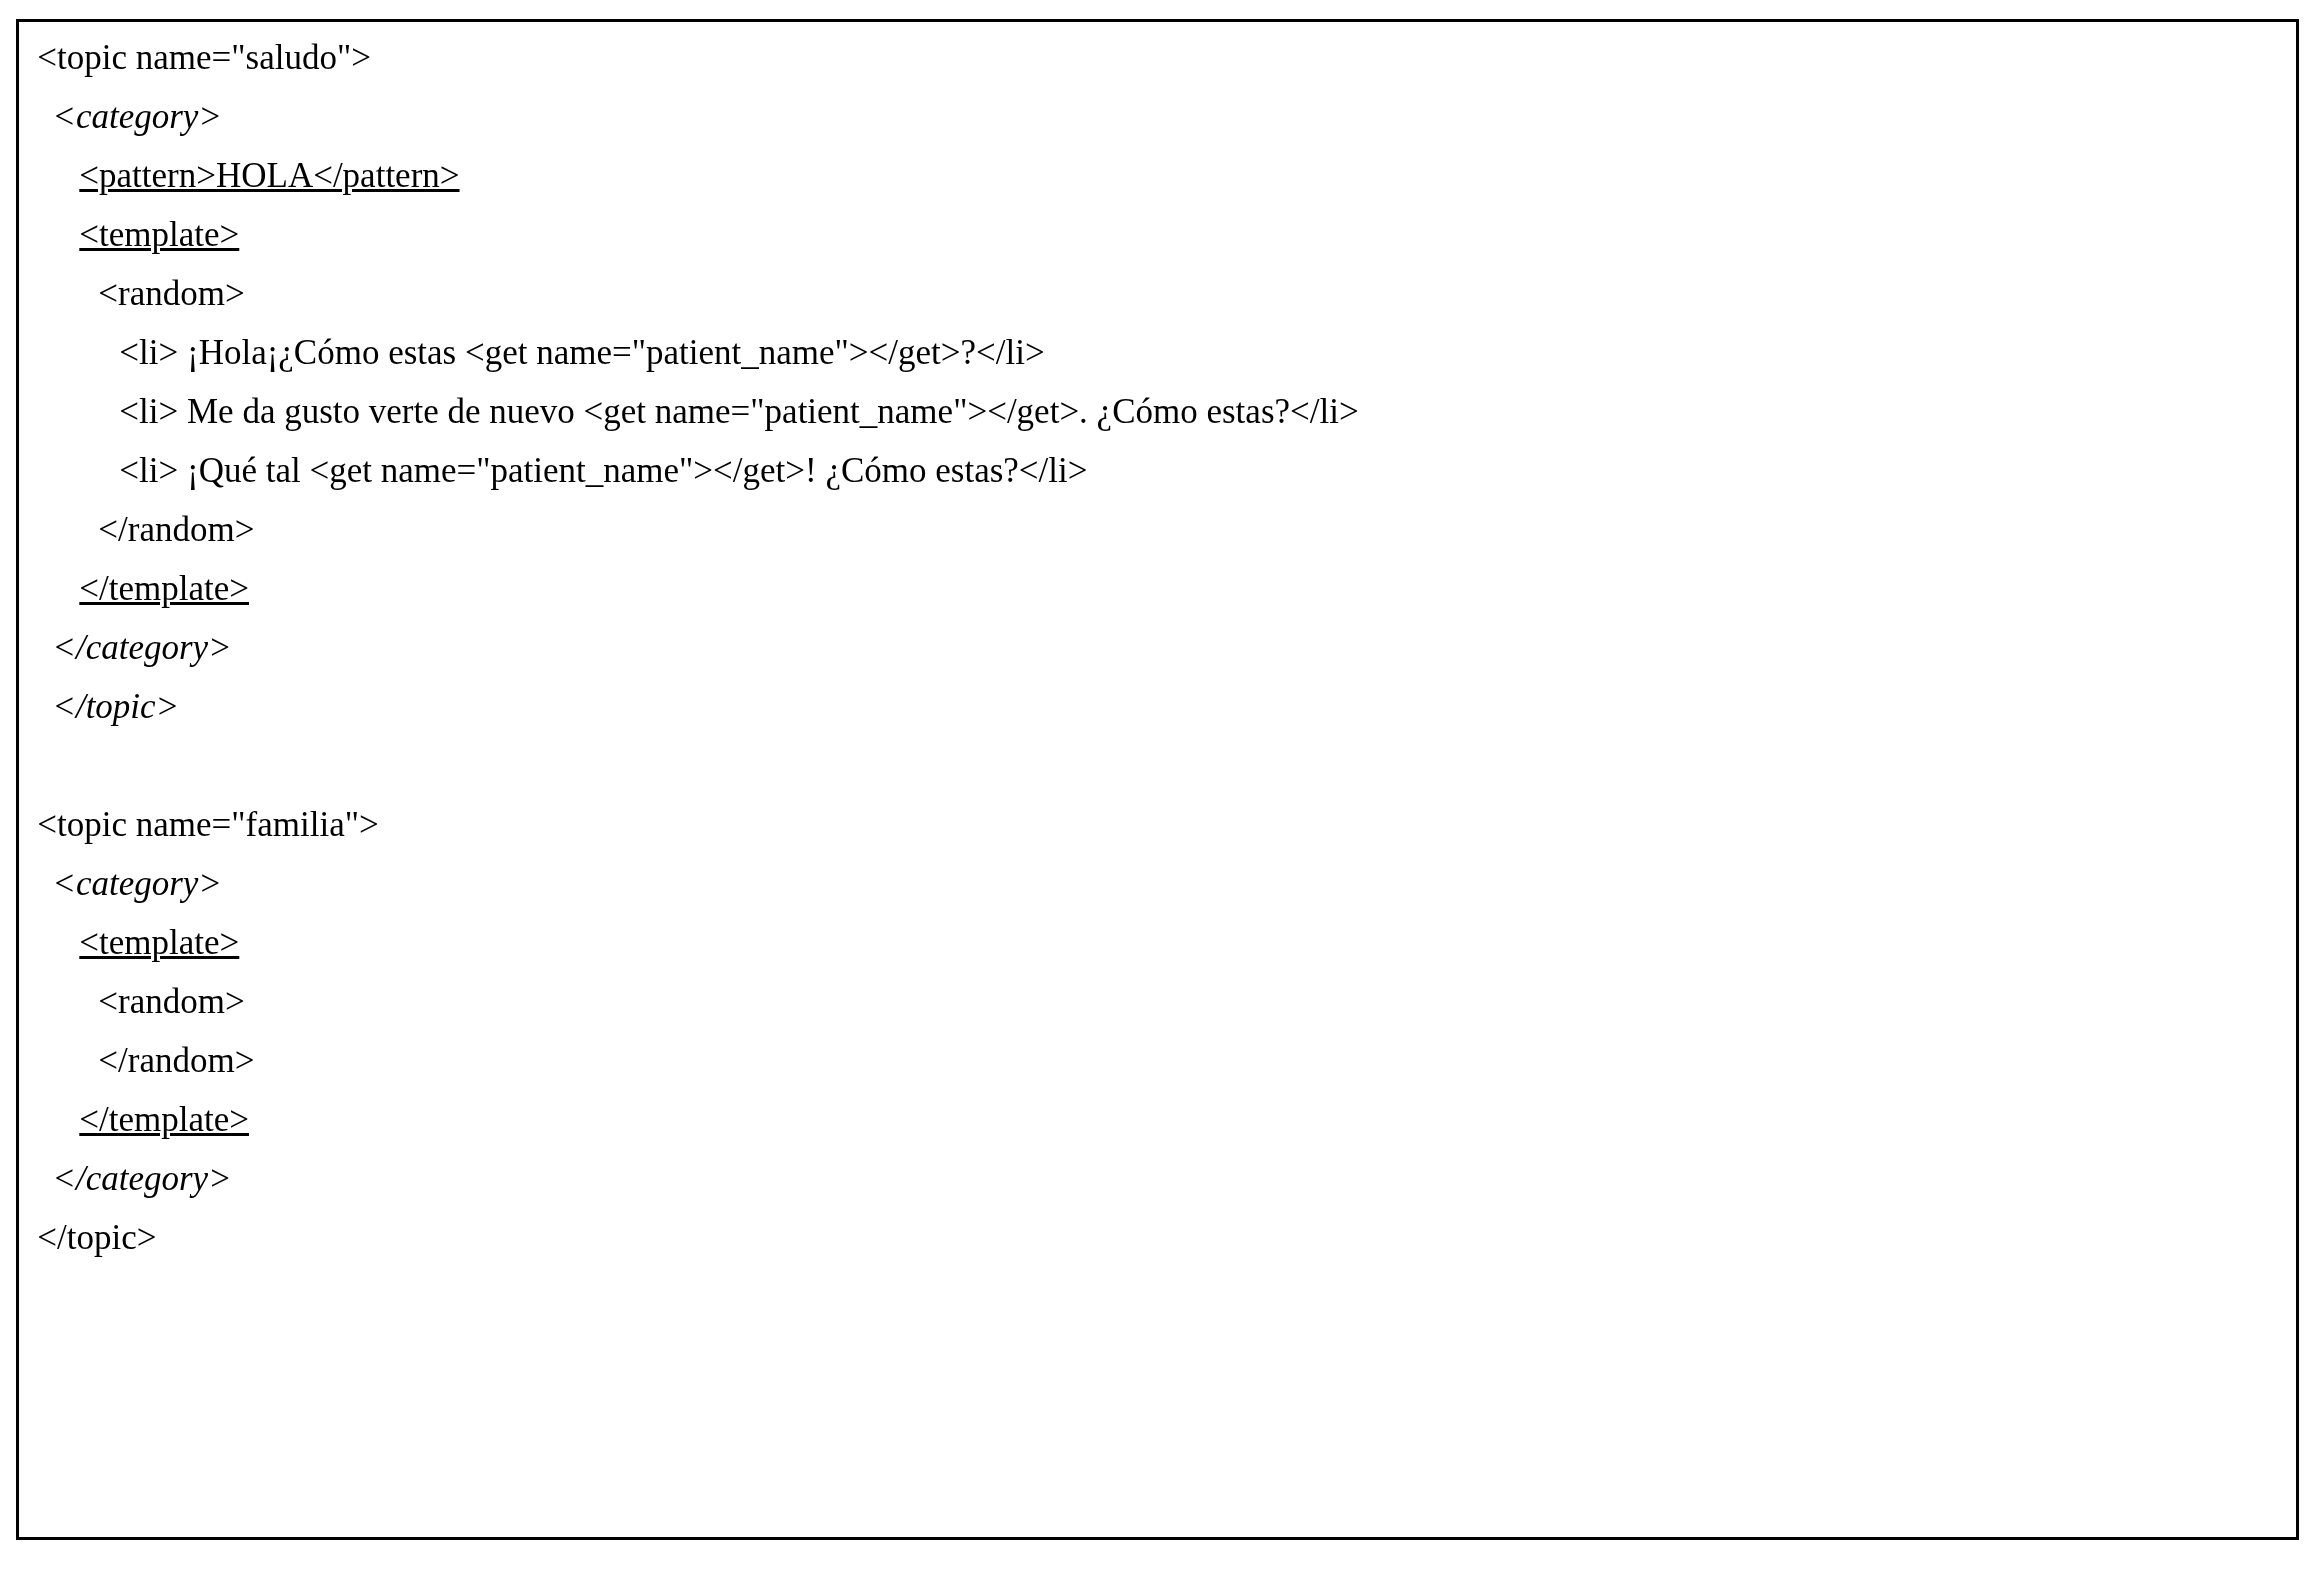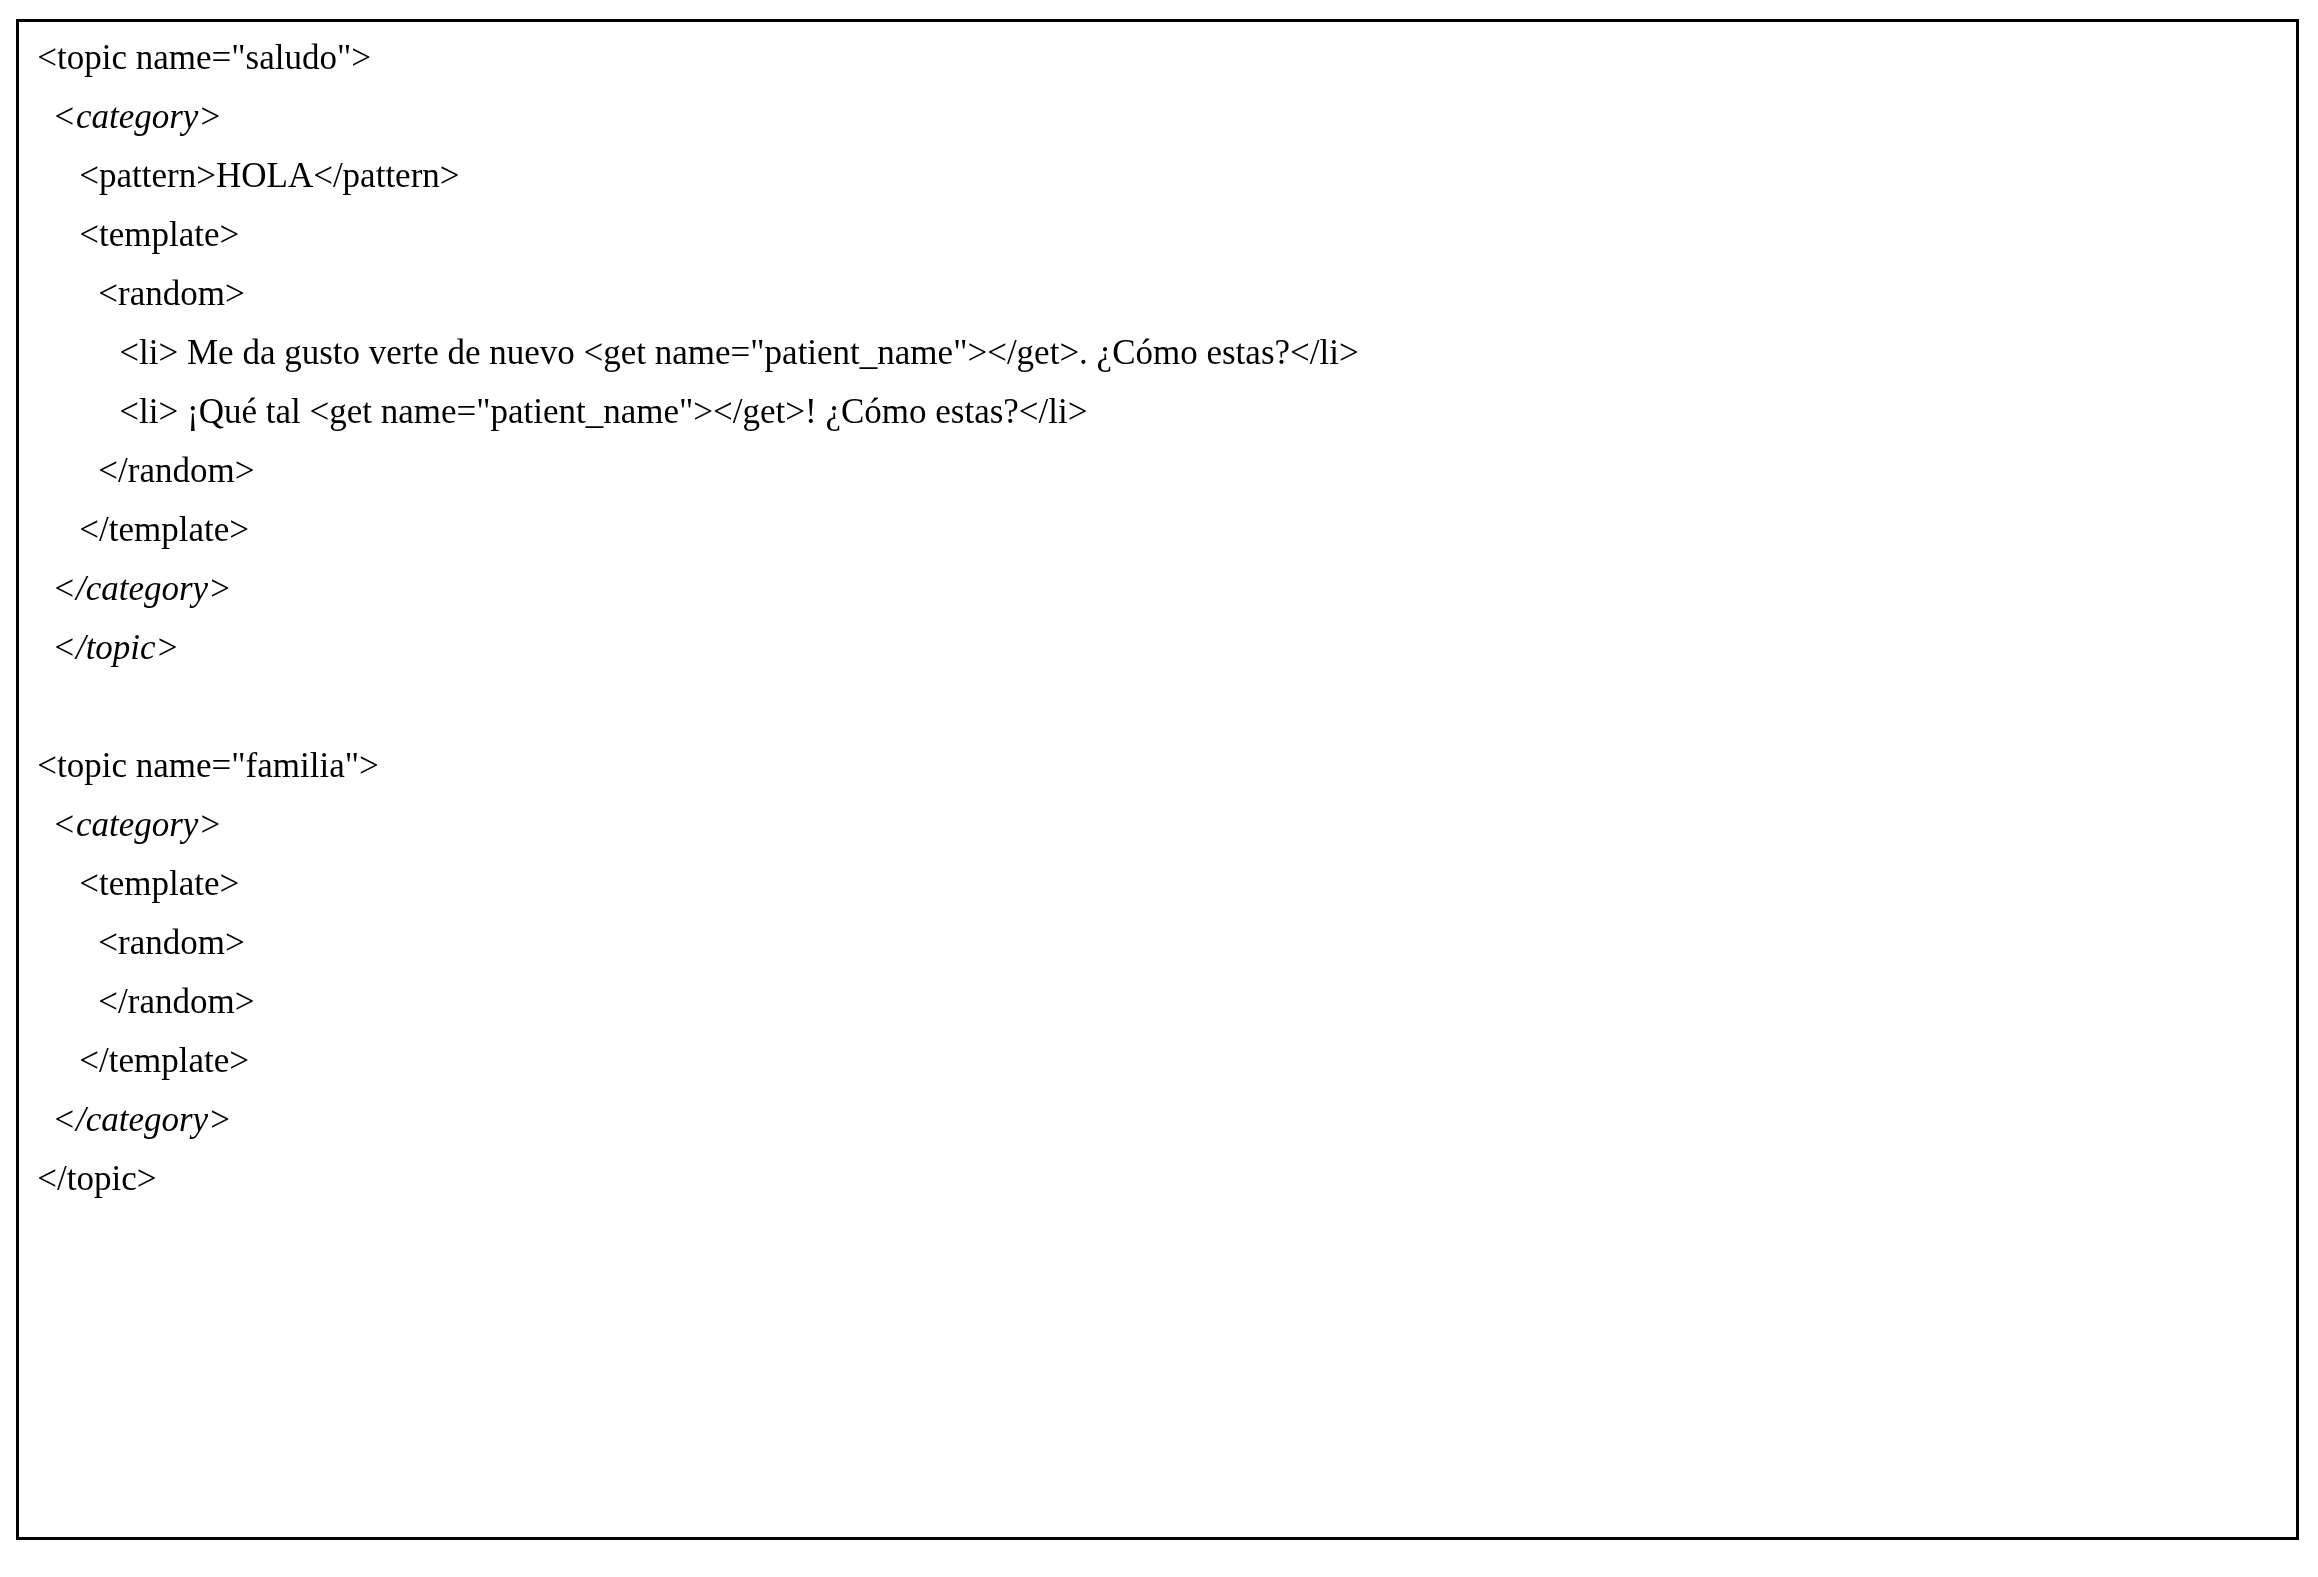--- a/index.html
+++ b/index.html
@@ -36,34 +36,35 @@
     color: #000000;
     white-space: pre;
     letter-spacing: 0px;
   }
   .code-line.blank {
     height: 59px;
   }
   
   .ind-0 { padding-left: 0px; }
   .ind-1 { padding-left: 15px; font-style: italic; }
-  .ind-2 { padding-left: 42px; }
+  .ind-2 { padding-left: 42px; text-decoration: underline; }
   .ind-3 { padding-left: 61px; }
   .ind-4 { padding-left: 82px; }
 </style>
 </head>
 <body>
 
 <div id="code-frame">
   <div id="code-listing">
       <div class="code-line ind-0">&lt;topic name="saludo"&gt;</div>
       <div class="code-line ind-1">&lt;category&gt;</div>
       <div class="code-line ind-2">&lt;pattern&gt;HOLA&lt;/pattern&gt;</div>
       <div class="code-line ind-2">&lt;template&gt;</div>
       <div class="code-line ind-3">&lt;random&gt;</div>
+      <div class="code-line ind-4">&lt;li&gt; ¡Hola¡¿Cómo estas &lt;get name="patient_name"&gt;&lt;/get&gt;?&lt;/li&gt;</div>
       <div class="code-line ind-4">&lt;li&gt; Me da gusto verte de nuevo &lt;get name="patient_name"&gt;&lt;/get&gt;. ¿Cómo estas?&lt;/li&gt;</div>
       <div class="code-line ind-4">&lt;li&gt; ¡Qué tal &lt;get name="patient_name"&gt;&lt;/get&gt;! ¿Cómo estas?&lt;/li&gt;</div>
       <div class="code-line ind-3">&lt;/random&gt;</div>
       <div class="code-line ind-2">&lt;/template&gt;</div>
       <div class="code-line ind-1">&lt;/category&gt;</div>
       <div class="code-line ind-1">&lt;/topic&gt;</div>
       <div class="code-line ind-0 blank"></div>
       <div class="code-line ind-0">&lt;topic name="familia"&gt;</div>
       <div class="code-line ind-1">&lt;category&gt;</div>
       <div class="code-line ind-2">&lt;template&gt;</div>

